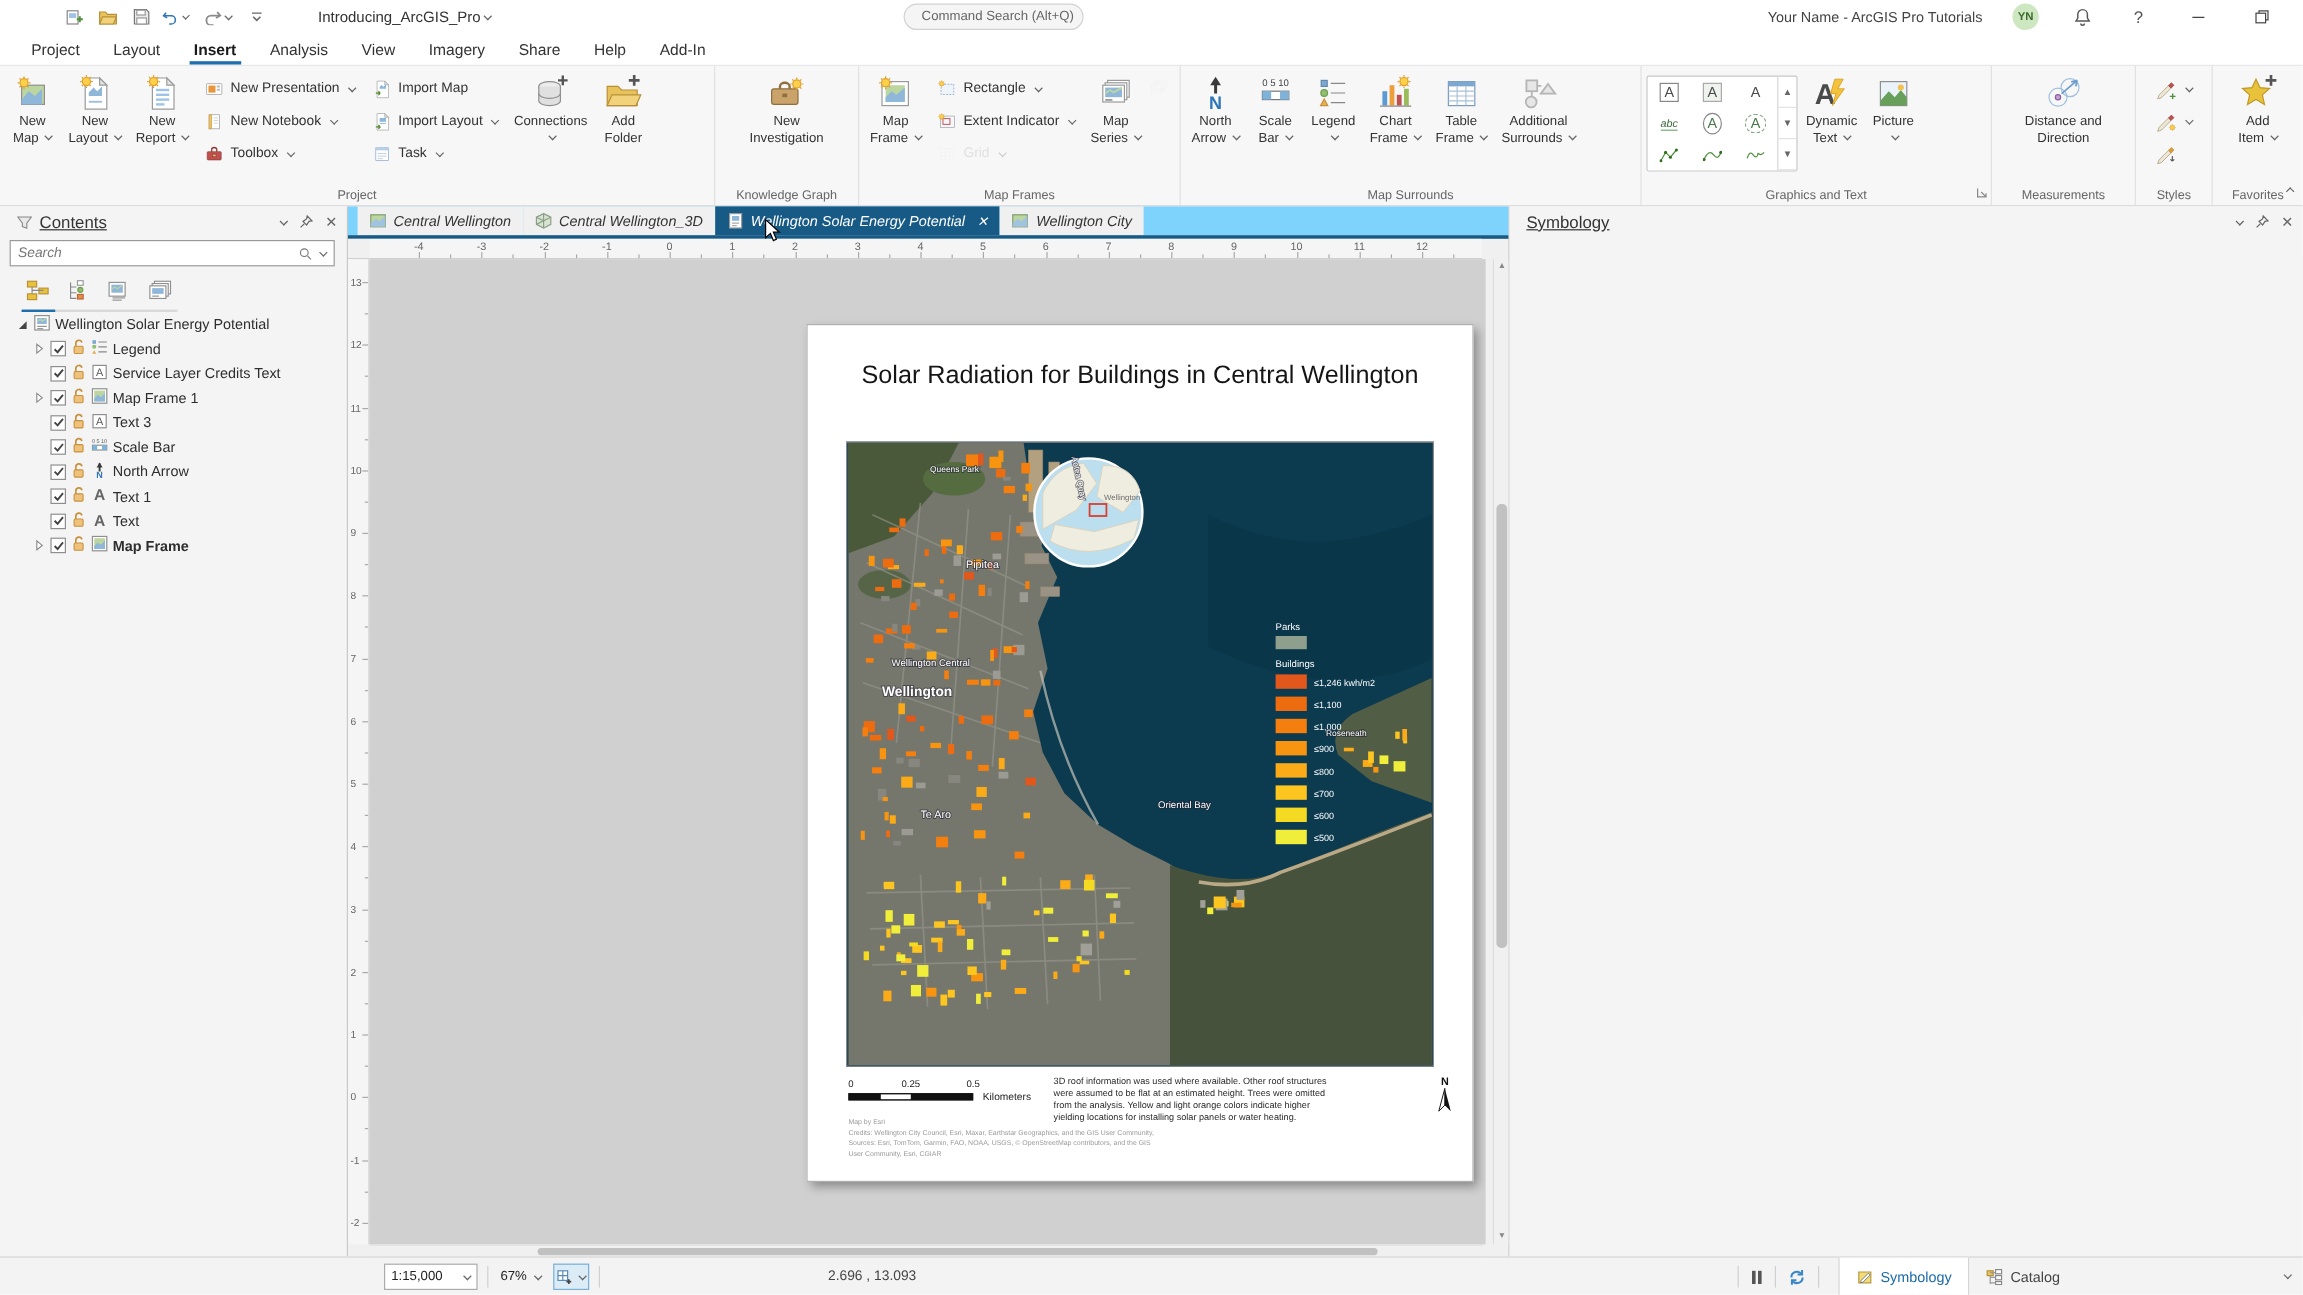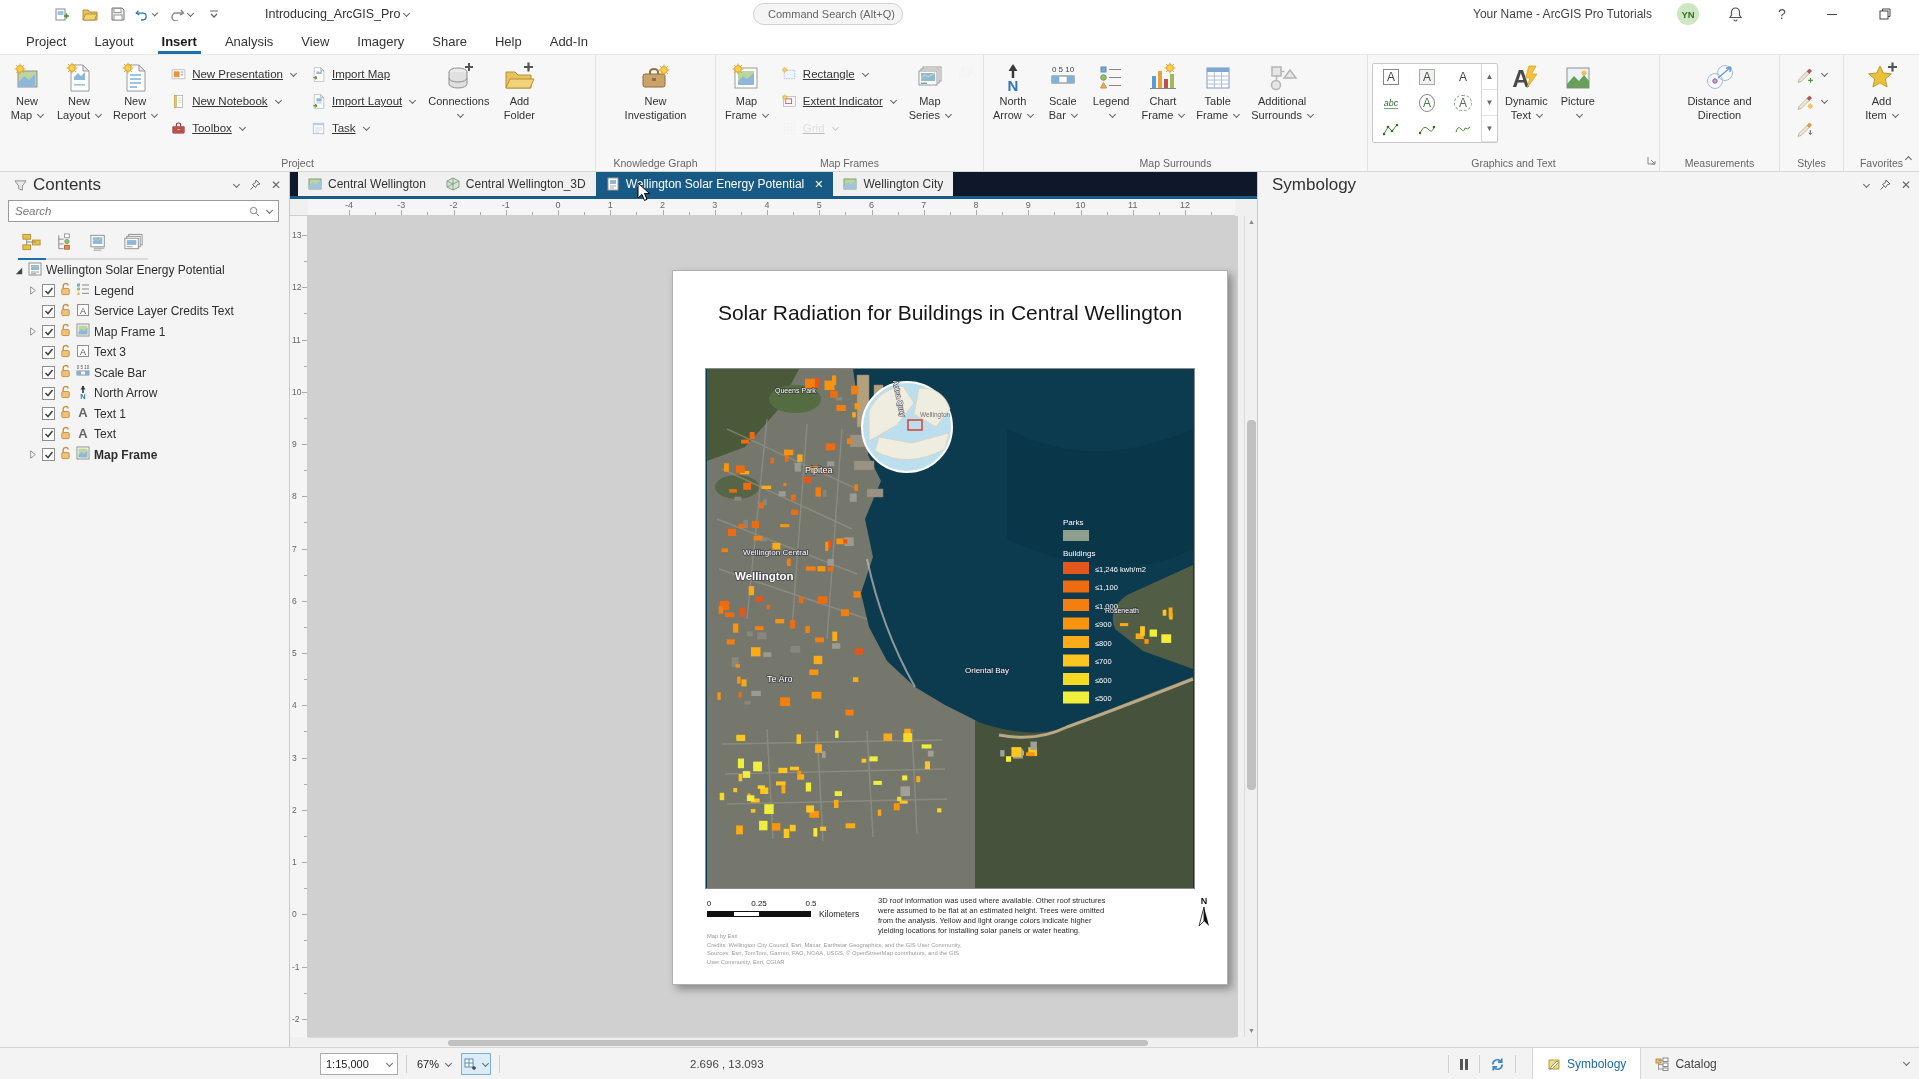--- a/index.html
+++ b/index.html
@@ -34,21 +34,21 @@
 
   
   #ribbon { position:absolute; left:0; top:54px; width:100%; height:118px; background:#f7f7f7;
     border-top:1px solid #e8e8e8; border-bottom:1px solid #d5d5d5; display:flex; }
   .rgroup { position:relative; border-right:1px solid #e2e2e2; padding:4px 4px 18px 4px;
     display:flex; align-items:flex-start; gap:2px; flex:0 0 auto; }
   .rgroup-label { position:absolute; left:0; right:0; bottom:2px; text-align:center; font-size:10.5px; color:#666; }
   .rbtn-lg { display:flex; flex-direction:column; align-items:center; padding:2px 5px; min-width:46px; border-radius:2px; }
   .rbtn-lg .ric { height:34px; display:flex; align-items:center; justify-content:center; }
   .rbtn-lg .rl { font-size:11px; color:#333; line-height:1.25; text-align:center; white-space:nowrap; }
-  .rstack { display:flex; flex-direction:column; justify-content:center; gap:1px; padding-top:2px;text-decoration:underline; }
+  .rstack { display:flex; flex-direction:column; justify-content:center; gap:1px; padding-top:2px; }
   .rbtn-sm { display:flex; align-items:center; gap:5px; height:26px; padding:0 6px; font-size:11.5px; color:#333; border-radius:2px; }
   .disabled, .disabled * { color:#aaa !important; filter:grayscale(1) opacity(.55); }
   .rgallery { width:126px; height:80px; background:#fff; border:1px solid #c9c9c9; border-radius:2px;
     margin-top:4px; display:flex; }
   .gcells { flex:1; display:grid; grid-template-columns:repeat(3,1fr); grid-template-rows:repeat(3,1fr); }
   .gcell { display:flex; align-items:center; justify-content:center; }
   .gscroll { width:16px; border-left:1px solid #d8d8d8; display:flex; flex-direction:column; }
   .gscroll div { flex:1; display:flex; align-items:center; justify-content:center; border-bottom:1px solid #e2e2e2; color:#666; font-size:8px; }
   .ga { font-size:12px; color:#4a4a4a; line-height:1; }
   .gabox { border:1px solid #888; padding:1px 3px; }
@@ -61,42 +61,42 @@
   #ribbon-collapse { position:absolute; right:8px; bottom:4px; }
   #ribbon-collapse .cv { transform:rotate(-135deg); }
 
   
   #main { position:absolute; left:0; top:172px; width:1919px; height:875px; }
 
   
   #contents-panel { position:absolute; left:0; top:0; width:290px; height:875px; background:#f4f4f4;
     border-right:1px solid #c9c9c9; }
   .panel-head { height:26px; display:flex; align-items:center; padding:0 8px 0 14px; }
-  .panel-title { font-size:17px; color:#333; flex:1; }
+  .panel-title { font-size:14px; color:#333; flex:1;text-decoration:underline; }
   .panel-hicons { display:flex; gap:10px; align-items:center; color:#666; }
   #contents-search-row { display:flex; align-items:center; gap:6px; padding:2px 10px 2px 8px; }
   #contents-search { flex:1; height:22px; background:#fff; border:1px solid #9a9a9a; display:flex; align-items:center; padding:0 6px; gap:4px; }
   #contents-search input { border:none; outline:none; flex:1; font-size:11.5px; font-family:inherit; min-width:0; background:transparent; }
   #contents-search input::placeholder { font-style:italic; color:#777; }
   #contents-views { display:flex; gap:8px; padding:8px 0 0 18px; }
   .cview { width:26px; padding-bottom:5px; display:flex; justify-content:center; position:relative; }
   #contents-views-underline { margin-left:18px; width:130px; height:2px; background:#d9d9d9; position:relative; }
   #contents-views-underline::before { content:""; position:absolute; left:0; top:0; width:28px; height:2px; background:#1d6fae; }
   #drawing-order { font-size:13px; color:#3a3a3a; padding:12px 0 6px 22px; }
   #layer-tree { padding-left:6px; }
   .trow { display:flex; align-items:center; height:20.5px; gap:4px; }
   .trow .lbl { font-size:12px; color:#2e2e2e; white-space:nowrap; }
   .trow .lbl.b { font-weight:bold; }
   .tcb { width:13px; height:13px; border:1px solid #8e8e8e; background:#fff; display:flex; align-items:center; justify-content:center; }
   .texp { width:12px; display:flex; justify-content:center; }
   .tspace { width:12px; }
 
   
   #view { position:absolute; left:290px; top:0; width:968px; height:875px; background:#f0f0f0; border-right:1px solid #c9c9c9; }
-  #view-tabs { position:absolute; left:0; top:0; right:0; height:24px; display:flex; padding-left:8px; background:#0f172a; }
+  #view-tabs { position:absolute; left:0; top:0; right:0; height:24px; display:flex; padding-left:8px; background:#7dd3fc;font-style:italic; }
   #view-tabs::after { content:""; position:absolute; left:0; right:0; top:24px; height:3px; background:#185a86; }
   .vtab { display:flex; align-items:center; gap:6px; padding:0 10px; font-size:12px; color:#333; background:#f0f0f0; }
   .vtab.active { background:#185a86; color:#fff; }
   .vtab .x { margin-left:4px; font-size:11px; }
   #ruler-h { position:absolute; left:18px; top:27px; width:927px; height:17px; background:#f5f5f5; border-bottom:1px solid #cfcfcf; overflow:hidden; }
   #ruler-corner { position:absolute; left:0; top:27px; width:18px; height:17px; background:#f0f0f0; border-bottom:1px solid #cfcfcf; }
   #ruler-v { position:absolute; left:0; top:44px; width:18px; height:821px; background:#f5f5f5; border-right:1px solid #cfcfcf; overflow:hidden; }
   .rh-num { position:absolute; top:1px; font-size:9px; color:#666; transform:translateX(-50%); }
   .rh-tick { position:absolute; bottom:0; width:1px; height:5px; background:#aaa; }
   .rv-num { position:absolute; left:2px; font-size:8.5px; color:#666; transform:translateY(-50%); }

